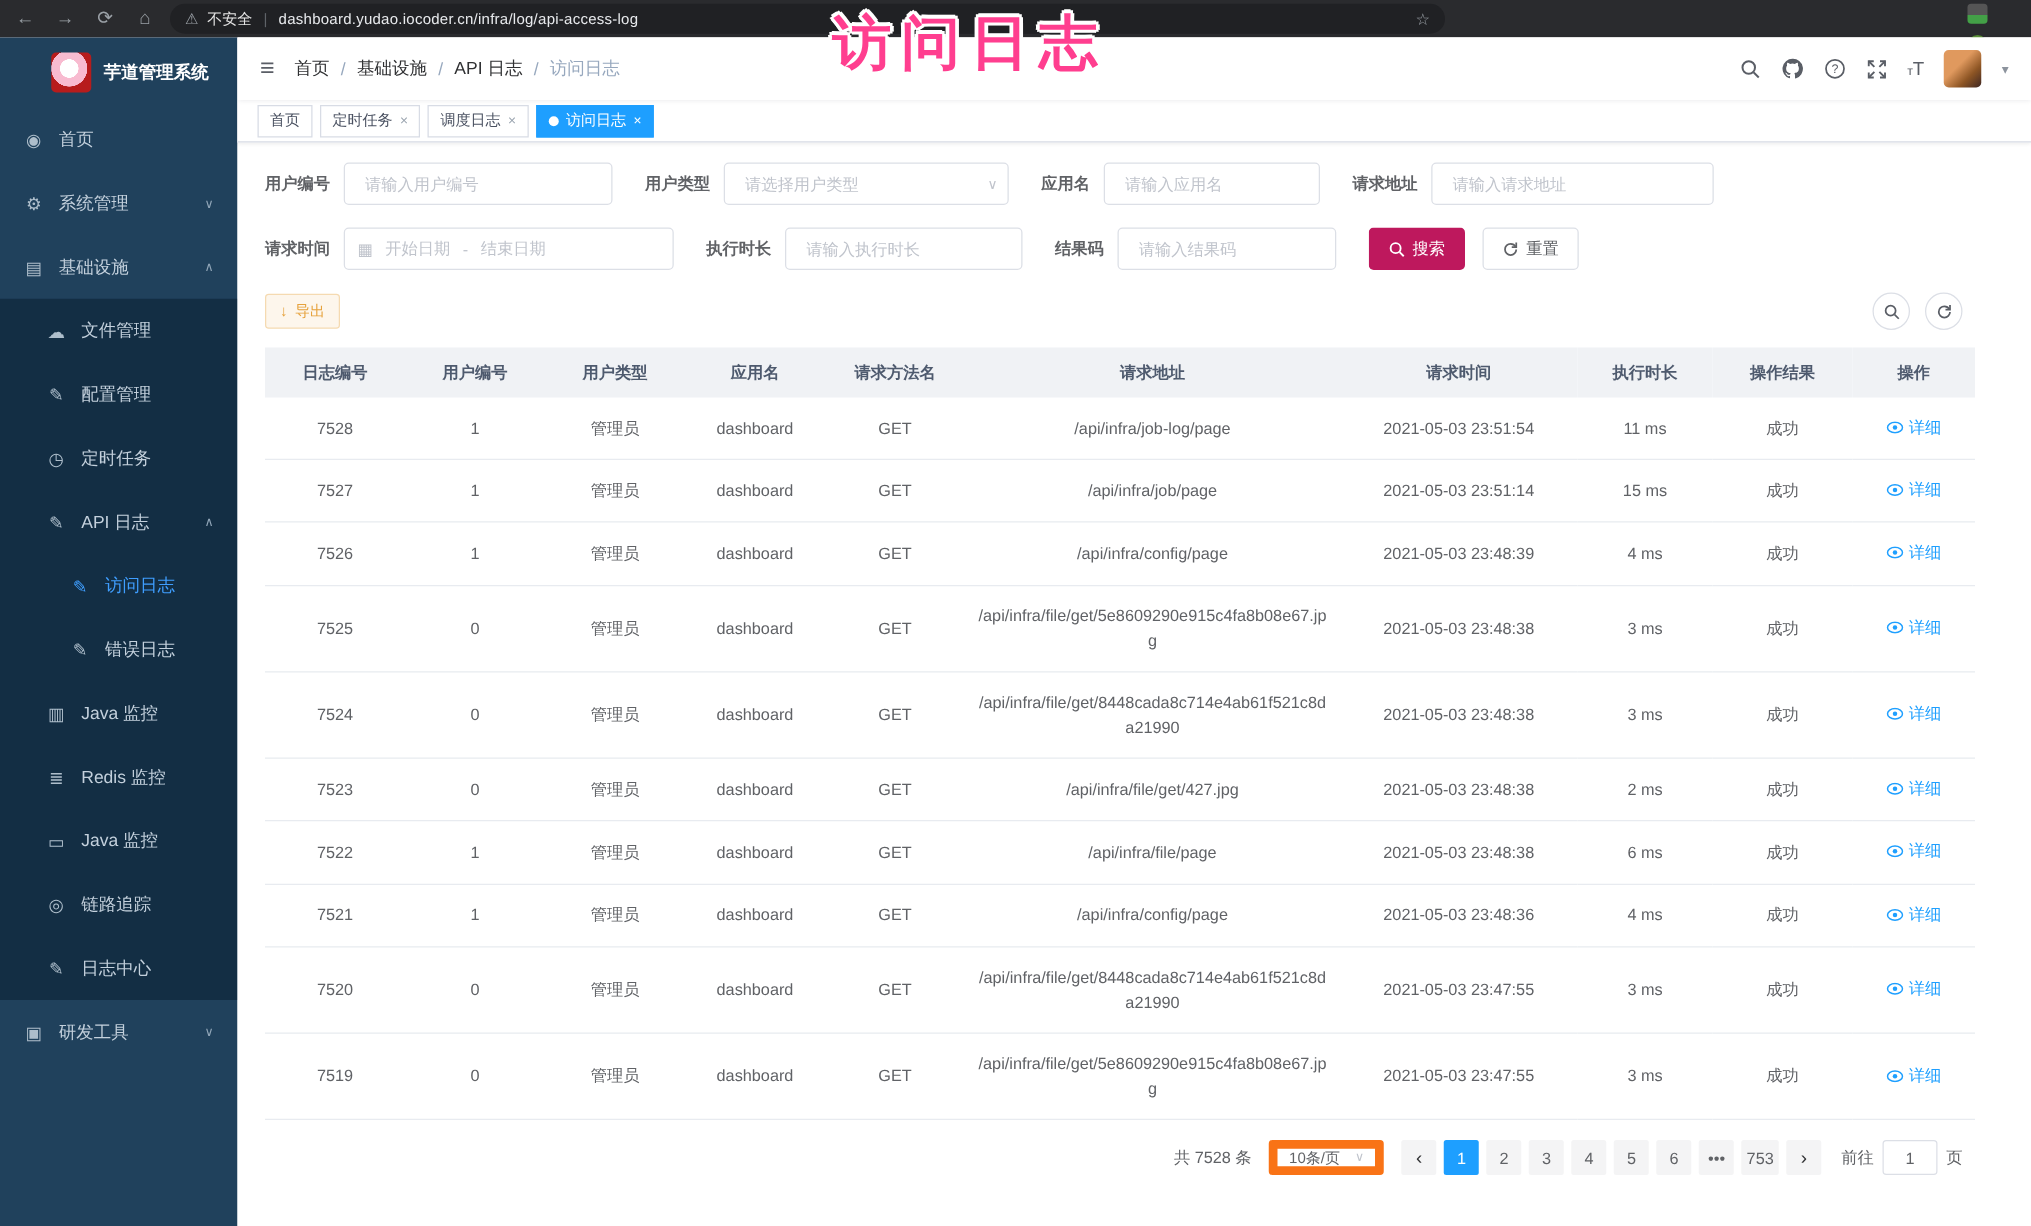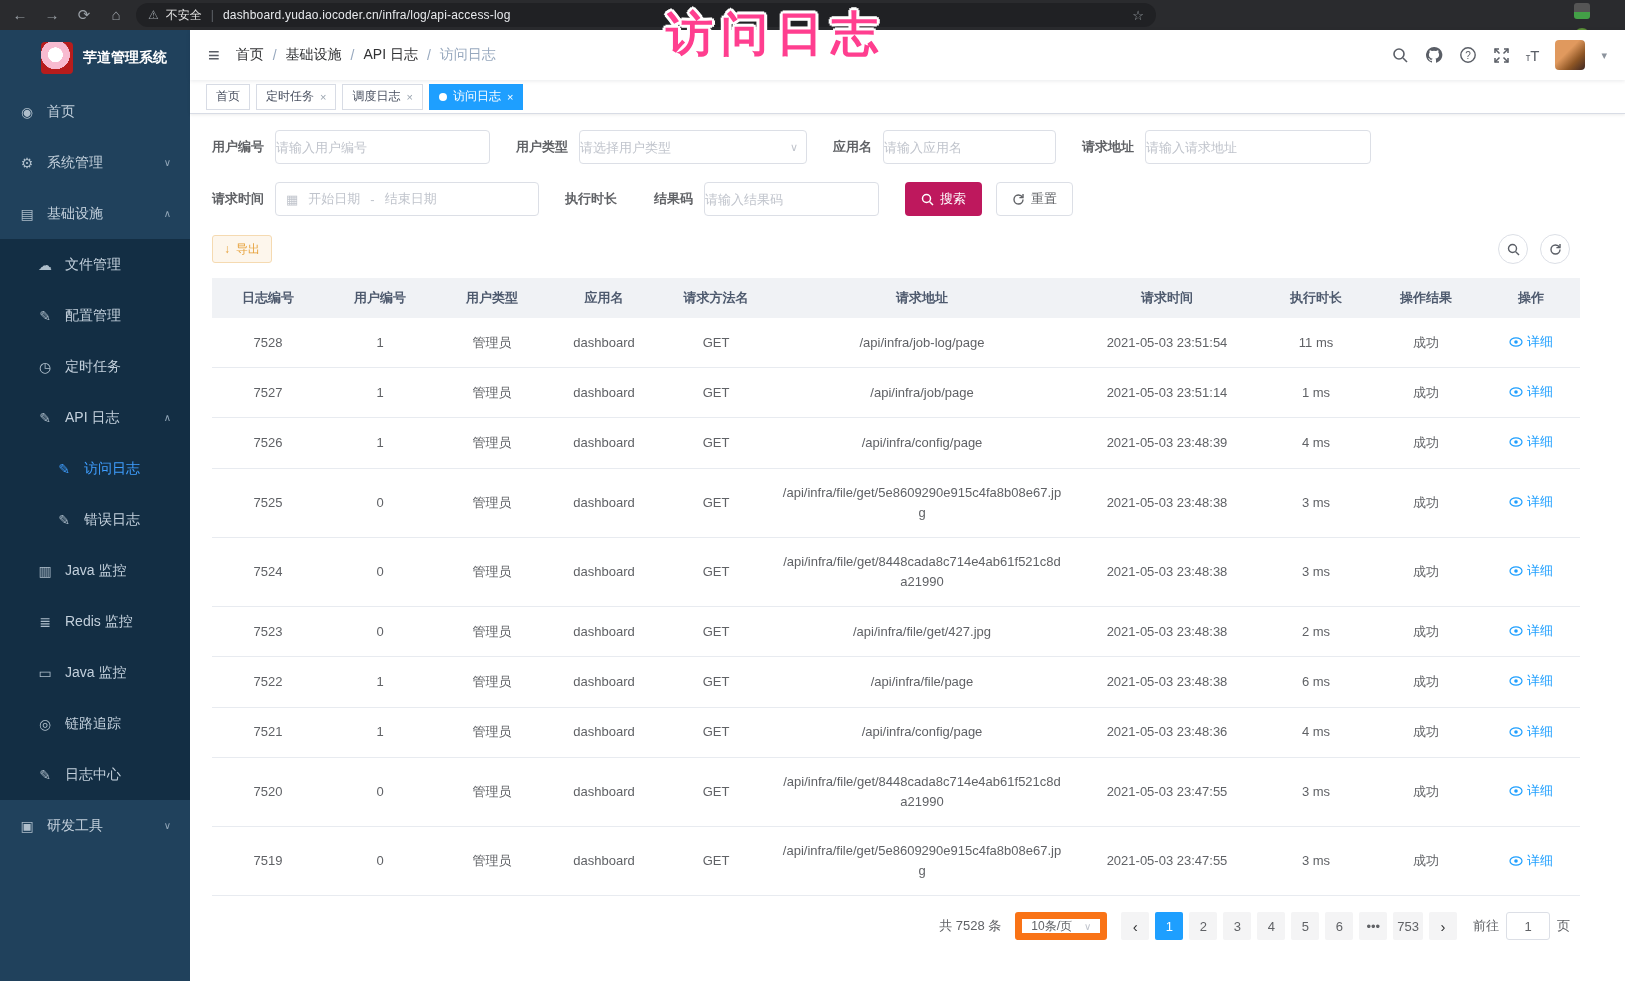--- a/index.html
+++ b/index.html
@@ -59,21 +59,21 @@
   .tag .x { font-size:11px; color:#9aa4af; }
   .tag.active { background:#1e9fff; border-color:#1e9fff; color:#fff; }
   .tag.active .x { color:#fff; }
   .tag.active .dot { width:8px; height:8px; border-radius:50%; background:#fff; }
 
   
   .content { flex:1; padding:16px 55px 0 22px; position:relative; }
   .filter-row { display:flex; align-items:center; flex-wrap:nowrap; margin-bottom:18px; }
   .f-item { display:flex; align-items:center; margin-right:26px; }
   .f-label { font-size:13px; font-weight:700; color:#606266; margin-right:11px; white-space:nowrap; }
-  .inp { height:34px; border:1px solid #dcdfe6; border-radius:4px; background:#fff; font-size:13px; color:#606266; padding:0 0; font-family:"Liberation Sans",sans-serif; }
+  .inp { height:34px; border:1px solid #dcdfe6; border-radius:4px; background:#fff; font-size:13px; color:#606266; padding:0 16px; font-family:"Liberation Sans",sans-serif; }
   .inp::placeholder { color:#c0c4cc; }
   .sel { position:relative; display:flex; align-items:center; }
   .sel .inp { padding-right:26px; }
   .sel .sv { position:absolute; right:9px; color:#c0c4cc; font-size:11px; pointer-events:none; }
   .date-range { width:264px; height:34px; border:1px solid #dcdfe6; border-radius:4px; display:flex; align-items:center; gap:10px; padding:0 10px; font-size:13px; color:#c0c4cc; }
   .date-range .cal { font-size:13px; color:#c0c4cc; }
   .btn { height:34px; border-radius:4px; font-size:13px; display:inline-flex; align-items:center; gap:6px; padding:0 15px; cursor:pointer; border:1px solid transparent; font-family:"Liberation Sans",sans-serif; }
   .btn.primary { background:#be185d; color:#fff; }
   .btn.plain { background:#fff; border-color:#dcdfe6; color:#606266; }
   .toolbar { display:flex; align-items:center; justify-content:space-between; margin-bottom:14px; }
@@ -306,20 +306,21 @@
           <span class="f-label">请求时间</span>
           <span class="date-range">
             <span class="cal">▦</span>
             <span>开始日期</span>
             <span>-</span>
             <span>结束日期</span>
           </span>
         </div>
         <div class="f-item">
           <span class="f-label">执行时长</span>
+          <input class="inp" style="width: 190px;" readonly="" placeholder="请输入执行时长">
         </div>
         <div class="f-item">
           <span class="f-label">结果码</span>
           <input class="inp" style="width: 175px;" readonly="" placeholder="请输入结果码">
         </div>
         <button class="btn primary" style="margin-right:14px">
           <svg width="13" height="13" viewBox="0 0 13 13">
               <circle cx="5.5" cy="5.5" r="4" fill="none" stroke="#fff" stroke-width="1.5"></circle>
               <line x1="8.7" y1="8.7" x2="12" y2="12" stroke="#fff" stroke-width="1.5"></line>
             </svg>
@@ -405,21 +406,21 @@
   </tr>
 
   <tr>
     <td>7527</td>
     <td>1</td>
     <td>管理员</td>
     <td>dashboard</td>
     <td>GET</td>
     <td class="url">/api/infra/job/page</td>
     <td class="time">2021-05-03 23:51:14</td>
-    <td>1 ms</td>
+    <td>15 ms</td>
     <td>成功</td>
     <td>
       <span class="detail">
         <svg width="14" height="10" viewBox="0 0 14 10">
                     <ellipse cx="7" cy="5" rx="6" ry="4.2" fill="none" stroke="#1e9fff" stroke-width="1.2"></ellipse>
                     <circle cx="7" cy="5" r="1.8" fill="#1e9fff"></circle>
                   </svg>
         <span>详细</span>
       </span>
     </td>

